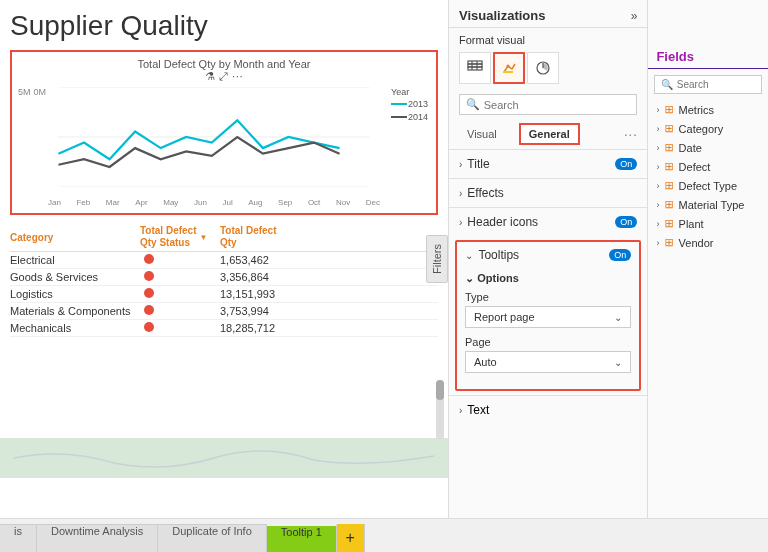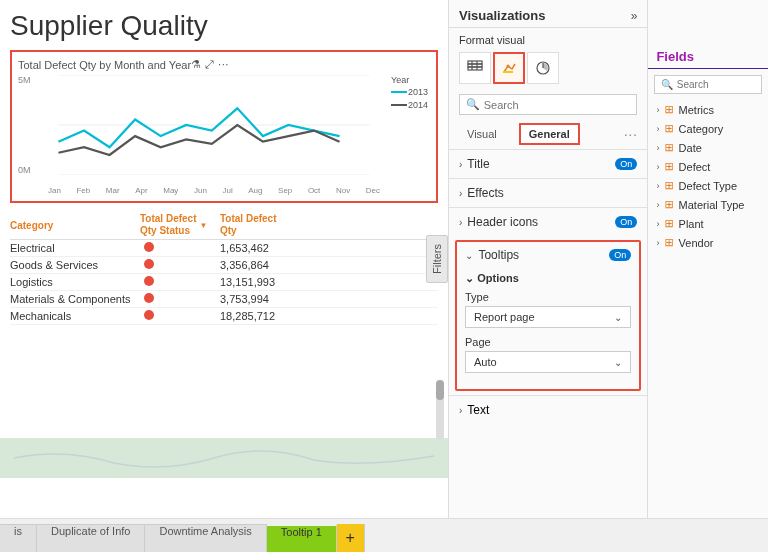--- a/index.html
+++ b/index.html
@@ -44,20 +44,21 @@
       margin-bottom: 10px;
       position: relative;
       background: white;
     }
 
     .chart-header {
       display: flex;
       justify-content: flex-start;
       align-items: center;
       margin-bottom: 4px;
+      flex-direction: column;
     }
 
     .chart-title {
       font-size: 11px;
       color: #555;
     }
 
     .chart-icons {
       display: flex;
       gap: 4px;
@@ -66,24 +67,24 @@
     .chart-body {
       position: relative;
       height: 120px;
       padding: 4px 0;
     }
 
     .y-labels {
       position: absolute;
       left: 0;
       top: 0;
-      bottom: 20px;
+      bottom: 28px;
       width: 28px;
       display: flex;
-      flex-direction: column;
+      flex-direction: row;
       justify-content: space-between;
     }
 
     .y-label {
       font-size: 9px;
       color: #888;
     }
 
     .chart-svg-area {
       position: absolute;
@@ -828,22 +829,22 @@
       </div>
     </div>
   </div>
 </div>
 
 <div class="tab-bar">
   <div class="tab-item">
     <span>is</span>
   </div>
   <div class="tab-item">
-    <span>Duplicate of Info</span>
+    <span>Downtime Analysis</span>
   </div>
   <div class="tab-item">
-    <span>Downtime Analysis</span>
+    <span>Duplicate of Info</span>
   </div>
   <div class="tab-item active">
     <span>Tooltip 1</span>
   </div>
   <div class="tab-add">+</div>
 </div>
 
 </body></html>

